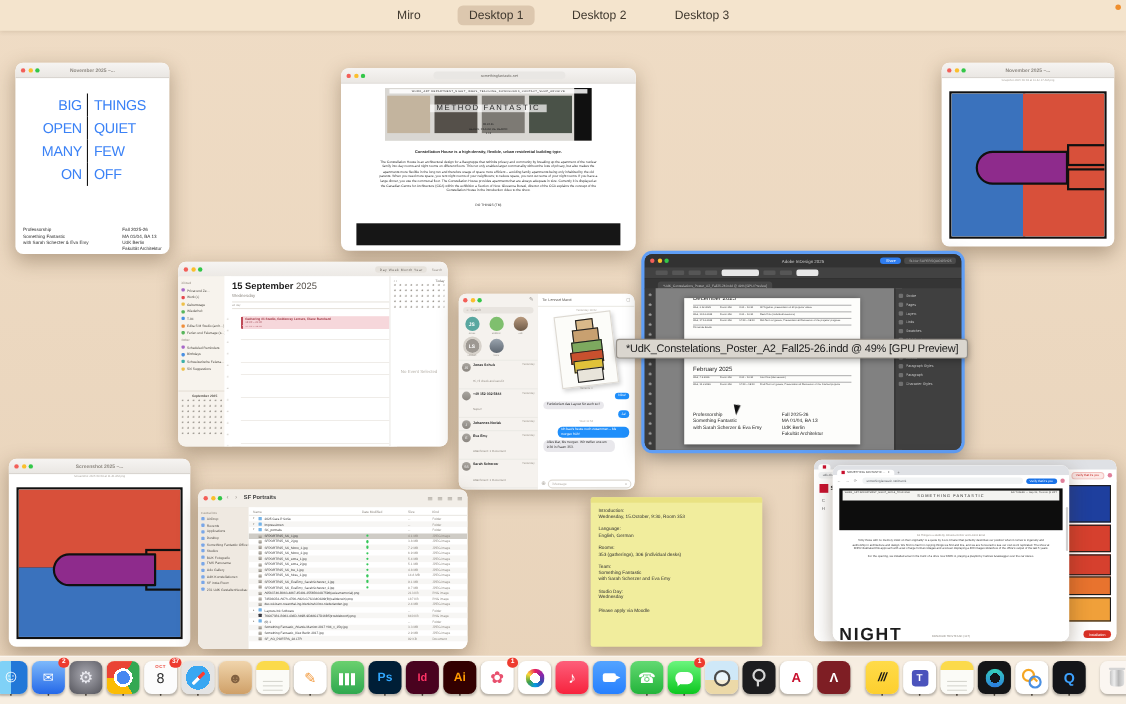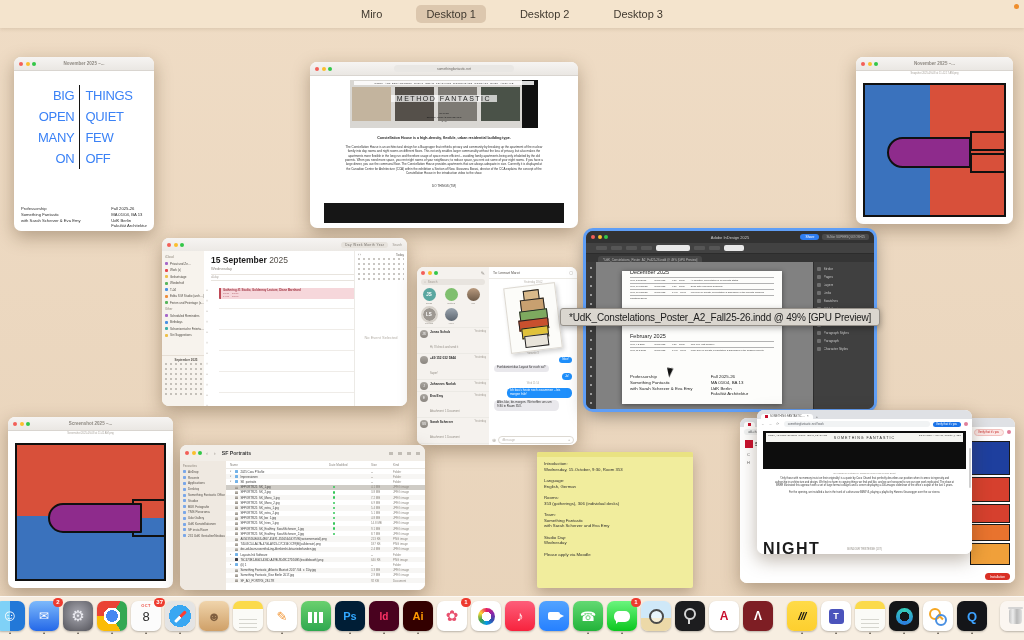--- a/index.html
+++ b/index.html
@@ -1187,21 +1187,21 @@
         <i class="p1"></i>
         <i class="p2"></i>
         <i class="p3"></i>
         <i class="p4"></i>
         <i class="p5"></i>
       </div>
       <span class="bk-install">Installation</span>
     </div>
   </div>
 
-  <div class="win" style="left:757px;top:410px;width:215px;height:144px">
+  <div class="win" style="left:757px;top:423px;width:215px;height:160px">
     <div class="ctabs">
       <span class="ctab">
           <i class="cfav"></i>
           <span>SOMETHING FANTASTIC …</span>
           <span>×</span>
         </span>
       <span class="ctab-new">+</span>
     </div>
     <div class="cbar">
       <span class="cnav">← → ⟳</span>

